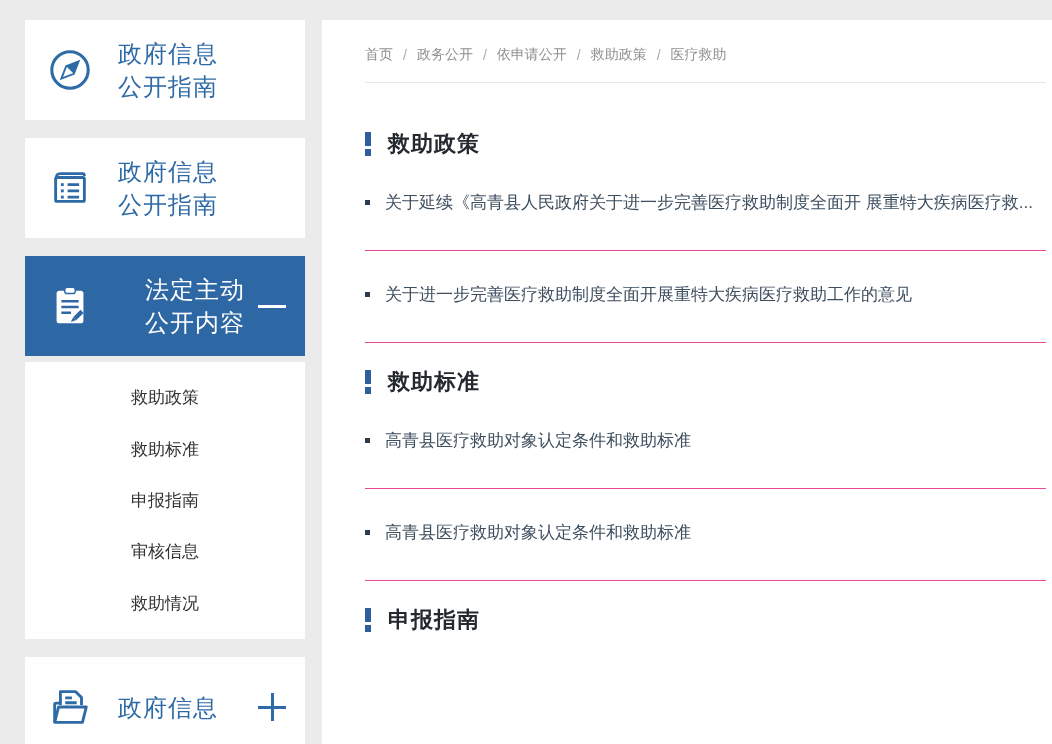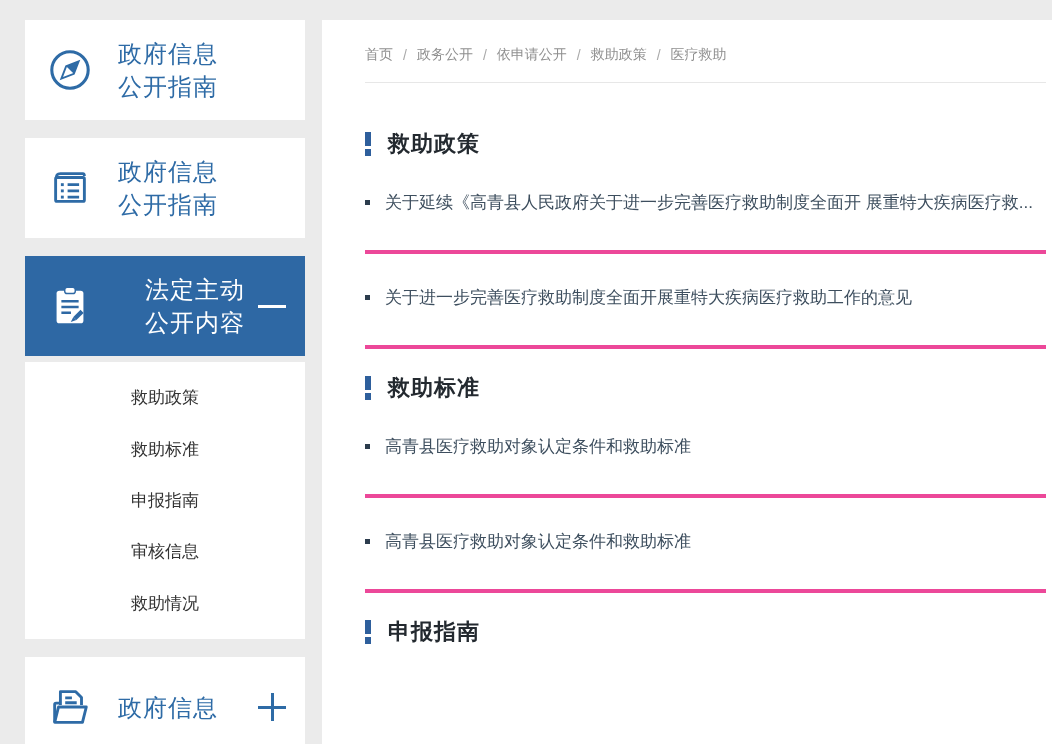--- a/index.html
+++ b/index.html
@@ -66,21 +66,21 @@
   .section-header { display:flex; align-items:center; height:30px; margin-top:24px; }
   .sections > .section:first-child .section-header { margin-top:46px; }
   .sec-marker { width:6px; margin-right:17px; display:flex; flex-direction:column; }
   .sec-marker .m1 { height:14px; background:#2e5f9c; margin-bottom:3px; }
   .sec-marker .m2 { height:7px;  background:#2e5f9c; }
   .section-title { font-size:22px; font-weight:bold; color:#23292f; letter-spacing:1px; }
 
   .item {
     display:flex; align-items:center;
     padding:32px 0 36px;
-    border-bottom:4px solid #ec4899;
+    border-bottom:1px solid #ec4899;
     font-size:17px; color:#3d4e5e;
     cursor:pointer;
     white-space:nowrap; overflow:hidden;
   }
   .section .item:first-of-type { padding-top:42px; }
   .bullet { width:5px; height:5px; background:#2c3c4d; margin-right:15px; flex:none; }
 </style>
 </head>
 <body>
 

